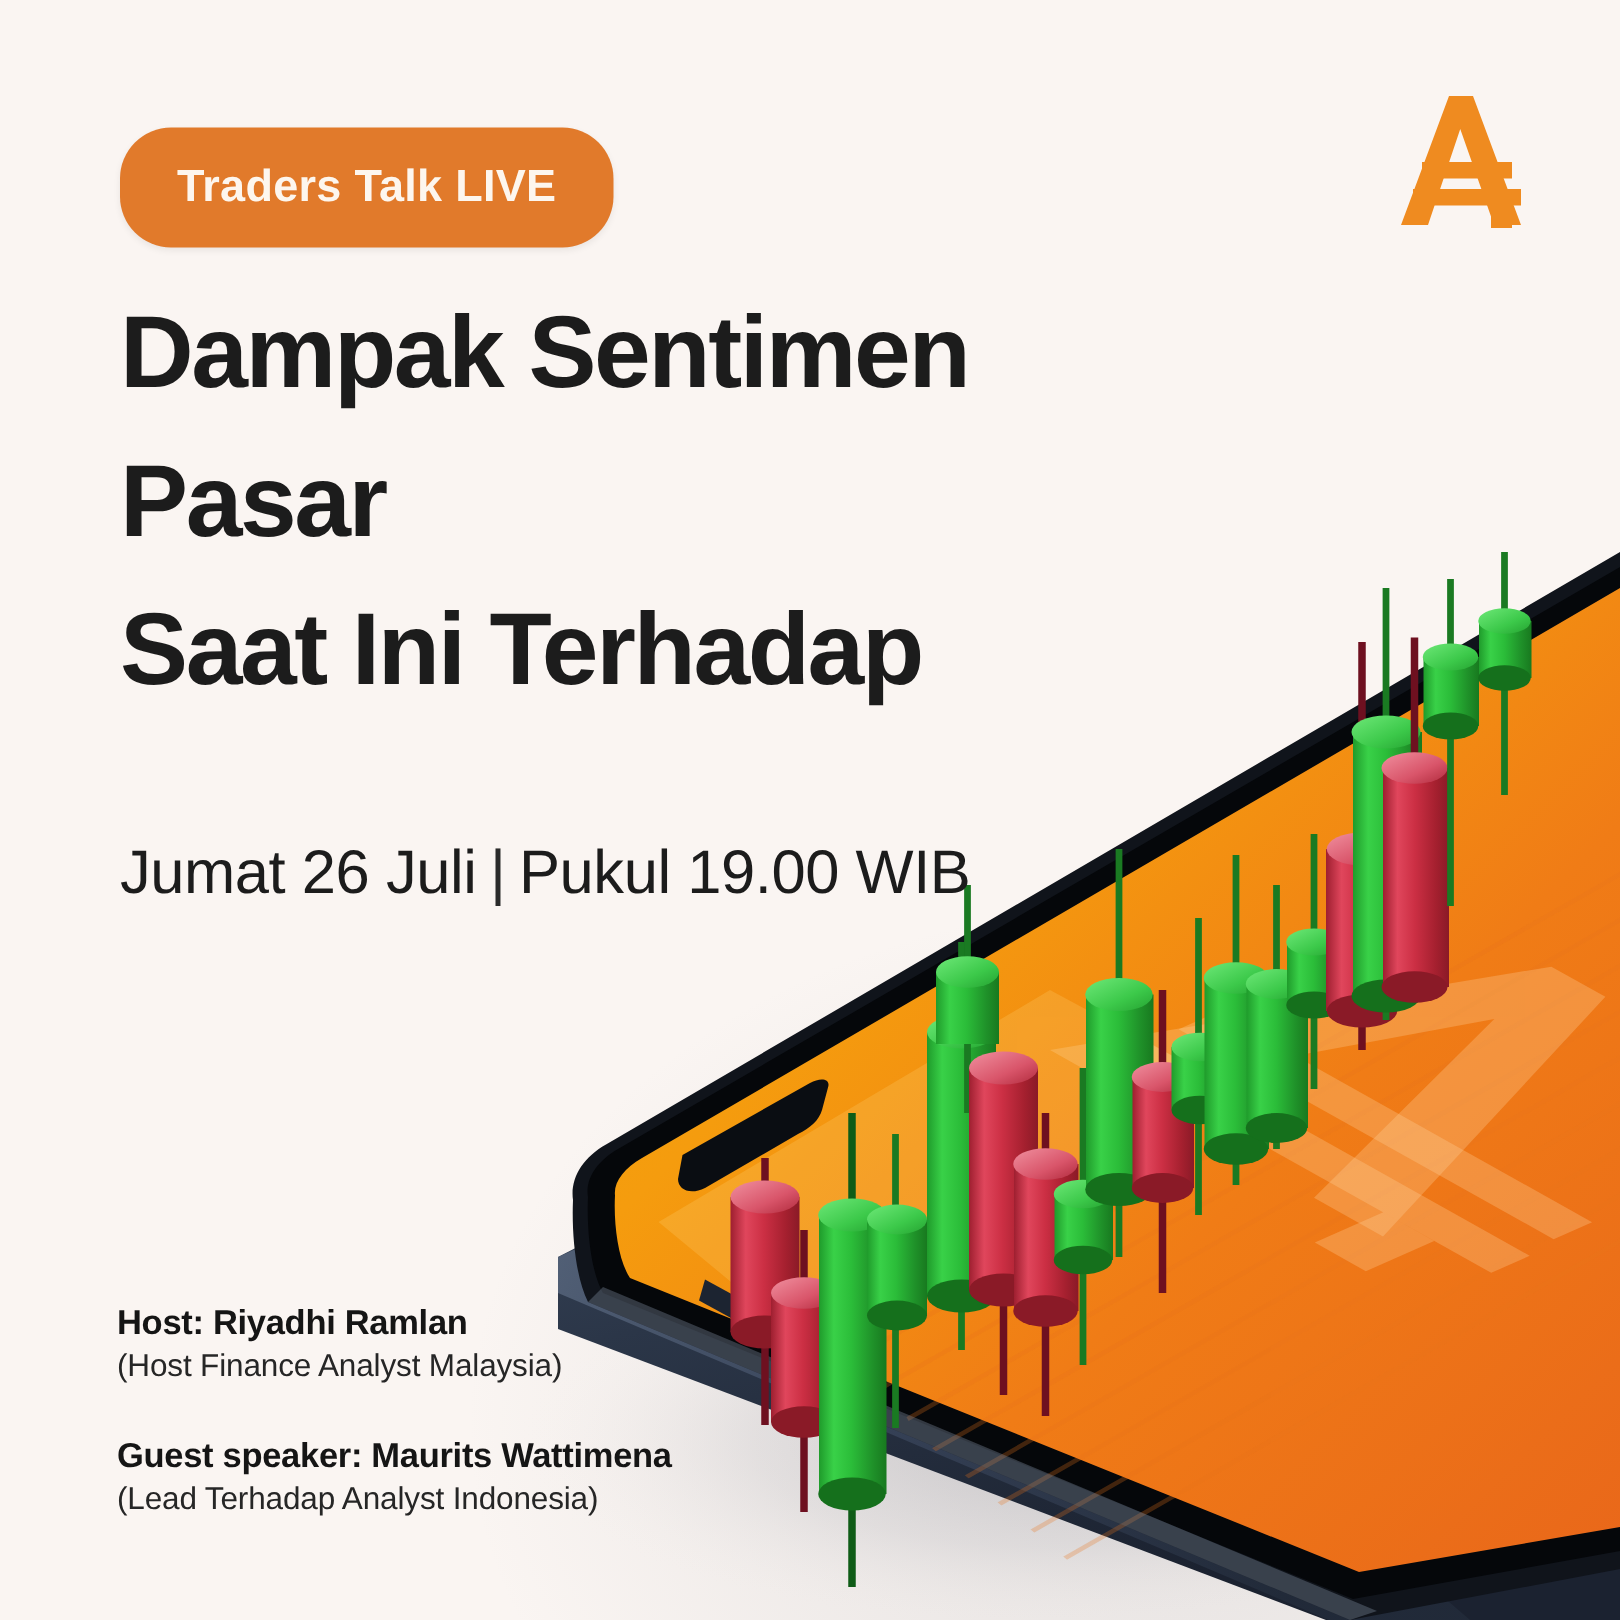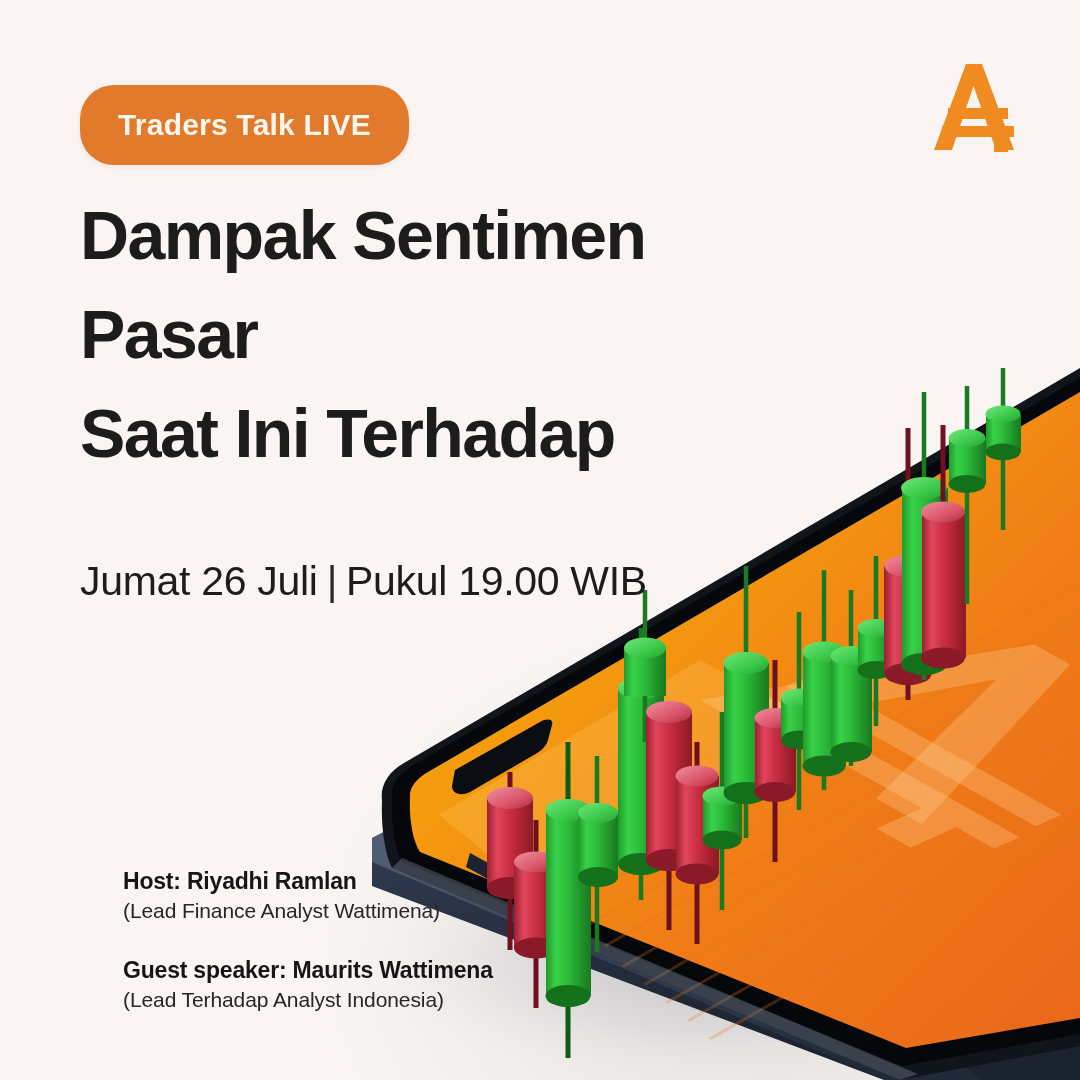--- a/index.html
+++ b/index.html
@@ -43,21 +43,21 @@
   
   #dateline{
     position:absolute;left:80px;top:513px;
     font-size:41px;font-weight:400;color:#1c1c1c;
     letter-spacing:-.3px;white-space:nowrap;margin-top:45px;
   }
   #dateline .sep{padding:0 9px;font-weight:300;color:#2a2a2a;}
 
   
   #credits{position:absolute;left:78px;top:866px;}
-  .credit-block{margin-bottom:30px;margin-left:45px;}
+  .credit-block{margin-bottom:30px;}
   .credit-block:last-child{margin-bottom:0;}
   .credit-name{
     font-size:23px;font-weight:bold;color:#151515;
     letter-spacing:-.2px;white-space:nowrap;line-height:30px;
   }
   .credit-role{
     font-size:21px;font-weight:400;color:#262626;
     letter-spacing:-.1px;white-space:nowrap;line-height:29px;
   }
 
@@ -304,21 +304,21 @@
     <div>Saat Ini Terhadap</div>
   </div>
 
   <div id="dateline">
     <span>Jumat 26 Juli</span><span class="sep">|</span><span>Pukul 19.00 WIB</span>
   </div>
 
   <div id="credits">
     <div class="credit-block">
       <div class="credit-name">Host: Riyadhi Ramlan</div>
-      <div class="credit-role">(Lead Finance Analyst Wattimena)</div>
+      <div class="credit-role">(Host Finance Analyst Malaysia)</div>
     </div>
     <div class="credit-block">
       <div class="credit-name">Guest speaker: Maurits Wattimena</div>
       <div class="credit-role">(Lead Terhadap Analyst Indonesia)</div>
     </div>
   </div>
 
   <svg id="logo" viewBox="0 0 96 92" xmlns="http://www.w3.org/2000/svg">
     <g fill="#ef8b20">
       <path d="M4 88 L36 2 L52 2 L84 88 L66 88 L43.5 24 L22 88 Z"></path>

